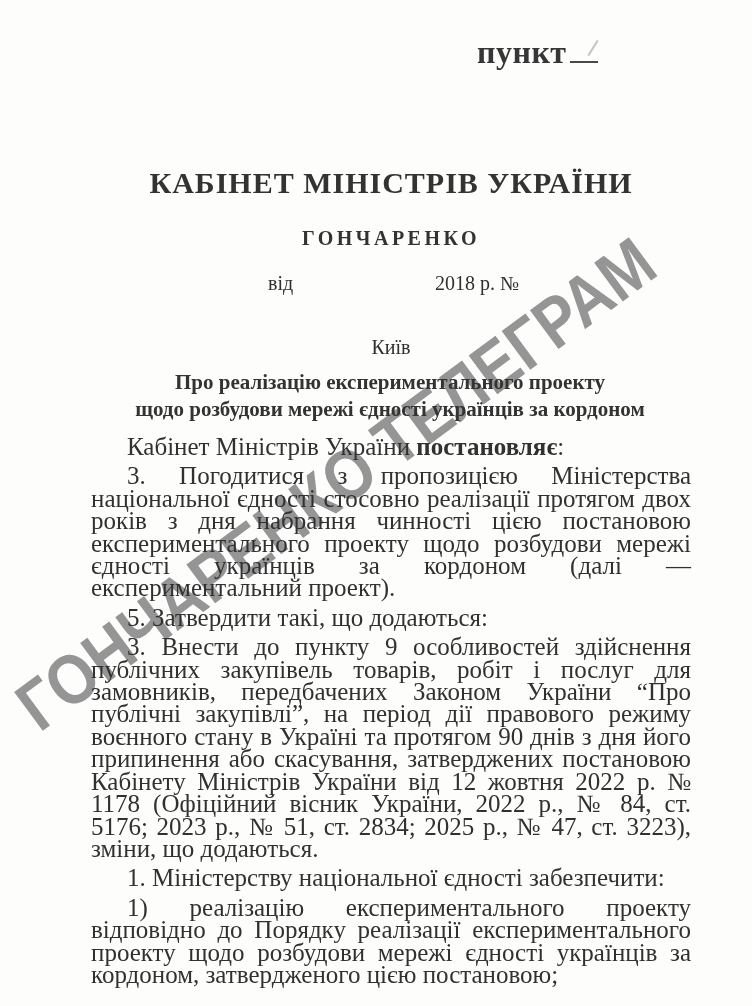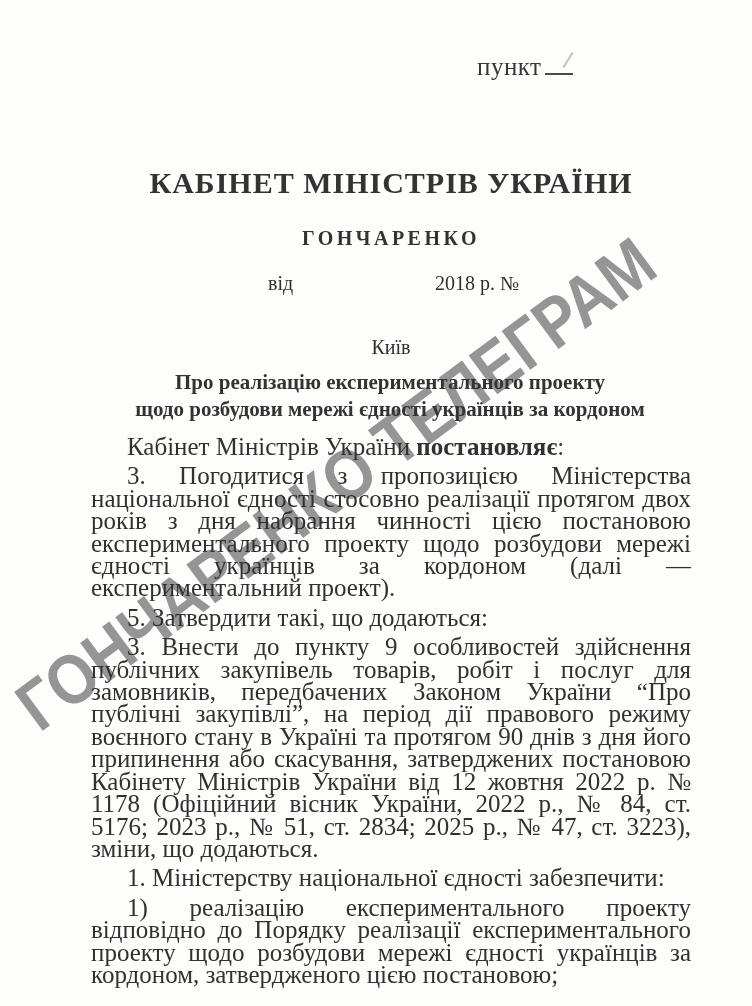--- a/index.html
+++ b/index.html
@@ -31,25 +31,24 @@
     color:#959595;
     white-space:nowrap;
     z-index:0;
     user-select:none;
   }
   .content{position:absolute;inset:0;z-index:1;}
 
   .corner-note{
     position:absolute;
     left:477px;top:36px;
-    font-size:25px;font-weight:400;
+    font-size:32px;font-weight:700;
     line-height:33px;
     letter-spacing:0.5px;
     color:#363636;
-    margin-top:14px;
   }
   .blank-line{
     display:inline-block;
     position:relative;
     width:28px;height:4px;
     border-bottom:2px solid #4a4a4a;
     margin-left:3px;
     vertical-align:baseline;
   }
   .pencil-mark{

